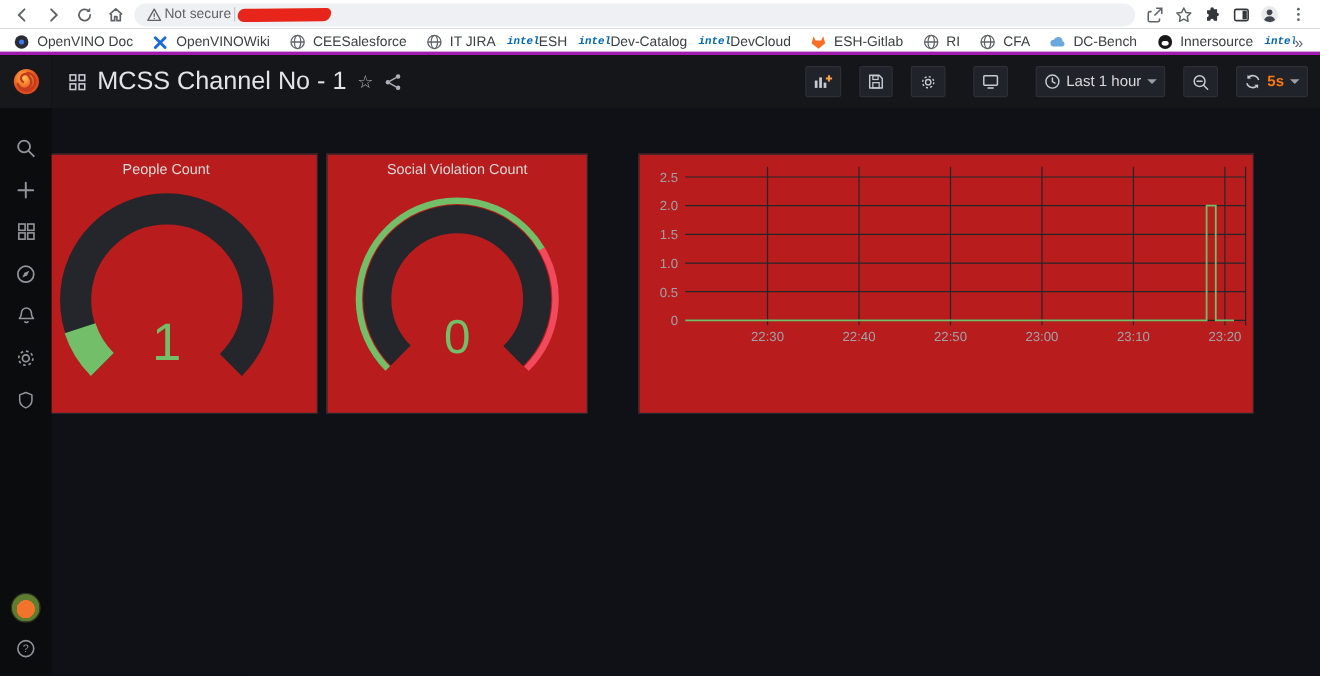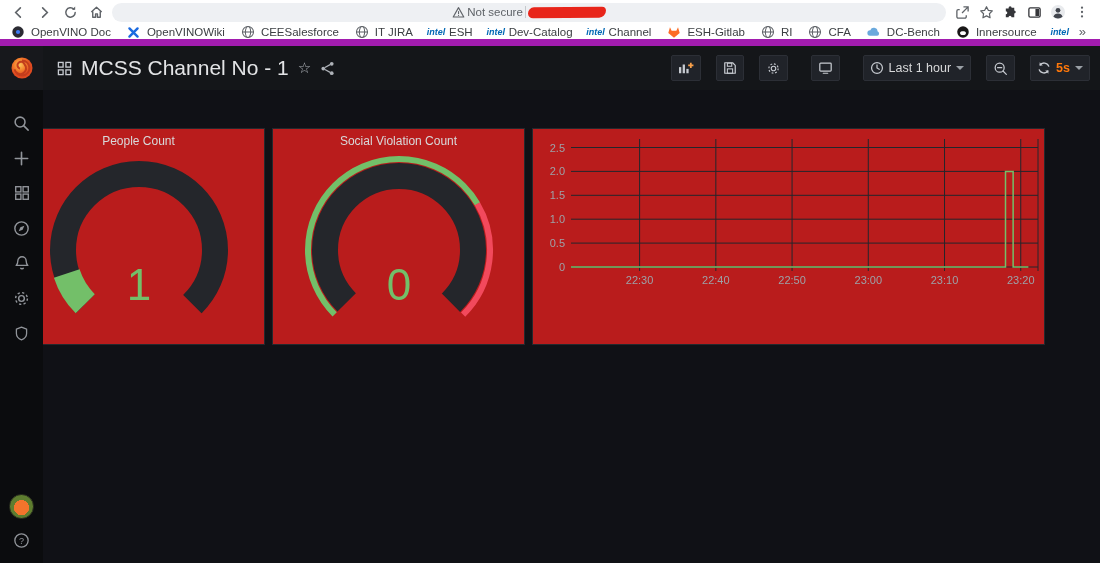--- a/index.html
+++ b/index.html
@@ -1,31 +1,31 @@
 <!DOCTYPE html>
 <html><head>
 <meta charset="utf-8">
 <style>
   * { margin:0; padding:0; box-sizing:border-box; }
   html,body { width:1100px; height:563px; font-family:"Liberation Sans", sans-serif; background:#0f1114; overflow:hidden; }
 
   
   .addr-row { height:24px; background:#fff; display:flex; align-items:center; padding:0 8px; gap:6px; }
   .nav-ic { width:20px; height:20px; display:flex; align-items:center; justify-content:center; flex:none; cursor:pointer; }
-  .addr-pill { flex:1; height:19px; background:#eef0f3; border-radius:10px; display:flex; align-items:center; padding:0 10px; gap:2px; min-width:0;justify-content:center; }
+  .addr-pill { flex:1; height:19px; background:#eef0f3; border-radius:10px; display:flex; align-items:center; padding:0 10px; gap:2px; min-width:0; }
   .sec-label { font-size:11.5px; color:#5f6368; white-space:nowrap; }
   .pill-div { width:1px; height:12px; background:#c6c9cc; }
   .redact { width:78px; height:11px; background:#e8251a; border-radius:6px 4px 7px 5px; transform:rotate(-.6deg); flex:none; }
   .url-text { font-size:11.5px; color:#202124; white-space:nowrap; overflow:hidden; }
   .chrome-right { display:flex; align-items:center; gap:4px; flex:none; }
 
-  .bm-row { height:22px; background:#fff; border-bottom:7px solid #a21caf; display:flex; align-items:flex-start; padding:0 10px; font-size:11.5px; color:#3c4043; }
+  .bm-row { height:22px; background:#fff; border-bottom:3px solid #a21caf; display:flex; align-items:flex-end; padding:0 10px; font-size:11.5px; color:#3c4043; }
   .bm { display:flex; align-items:center; gap:5px; margin-right:15px; white-space:nowrap; cursor:pointer; }
   .bm-ic { width:16px; height:16px; display:flex; align-items:center; justify-content:center; flex:none; }
-  .intel-txt { font-size:9px; font-weight:700; font-style:italic; color:#0068b5; }
+  .intel-txt { font-size:9px; font-weight:700; font-style:italic; color:#0068b5;font-family:Liberation Mono, monospace; }
   .bm-spacer { flex:1; }
   .bm-more { color:#5f6368; font-size:13px; padding-right:4px; cursor:pointer; }
 
   
   #app { position:relative; height:517px; background:#101116; }
   .sidebar { position:absolute; left:0; top:0; bottom:0; width:43px; background:#0b0c0e; display:flex; flex-direction:column; align-items:center; z-index:5; }
   .logo-cell { width:43px; height:44px; background:#17181c; display:flex; align-items:center; justify-content:center; cursor:pointer; }
   .side-icons { display:flex; flex-direction:column; align-items:center; margin-top:22px; gap:13px; }
   .side-ic { width:22px; height:22px; display:flex; align-items:center; justify-content:center; cursor:pointer; opacity:.85; }
   .side-bottom { margin-top:auto; display:flex; flex-direction:column; align-items:center; gap:10px; padding-bottom:12px; }
@@ -40,21 +40,21 @@
   .tbtn .lbl { color:#d8d9da; }
   .gap-l { margin-left:8px; }
   .caret { width:0; height:0; border-left:4px solid transparent; border-right:4px solid transparent; border-top:4px solid #9aa0a6; }
   .refresh-int { font-weight:700; }
 
   .main-dash-btn { position:absolute; right:12px; top:56px; height:23px; background:#202329; border:1px solid #2c2f36; border-radius:2px; display:flex; align-items:center; gap:6px; padding:0 9px; font-size:12px; color:#d8d9da; cursor:pointer; }
 
   .panel { position:absolute; top:82px; height:217px; background:#b91c1c; border:1px solid #25282d; }
   .panel-title { height:23px; display:flex; align-items:center; justify-content:center; font-size:12px; font-weight:500; color:#d8d9da; cursor:pointer; }
   #panel-people { left:12px; width:253px; }
-  #panel-social { left:272px; width:253px; }
+  #panel-social { left:272px; width:218px; }
   #panel-violation { left:532px; width:513px; }
   .gauge-wrap { display:flex; justify-content:center; }
   .gauge-value { font-weight:500; }
 
   .chart-body { padding:2px 4px 0 6px; }
   .legend-row { display:flex; align-items:center; gap:7px; margin:1px 0 0 10px; cursor:pointer; }
   .legend-swatch { width:14px; height:2px; background:#73BF69; }
   .legend-label { font-size:11px; color:#b9bdc2; }
   text { font-family:"Liberation Sans", sans-serif; }
 </style>
@@ -185,21 +185,21 @@
       <span class="bm">
         <span class="bm-ic">
           <span class="intel-txt">intel</span>
         </span>
         <span>Dev-Catalog</span>
       </span>
       <span class="bm">
         <span class="bm-ic">
           <span class="intel-txt">intel</span>
         </span>
-        <span>Channel</span>
+        <span>DevCloud</span>
       </span>
       <span class="bm">
         <span class="bm-ic">
           <svg width="14" height="14" viewBox="0 0 16 16">
             <path d="M8 14.5 1.5 9.2 3.4 2.5l1.9 4h5.4l1.9-4 1.9 6.7z" fill="#fc6d26"></path>
           </svg>
         </span>
         <span>ESH-Gitlab</span>
       </span>
       <span class="bm">

